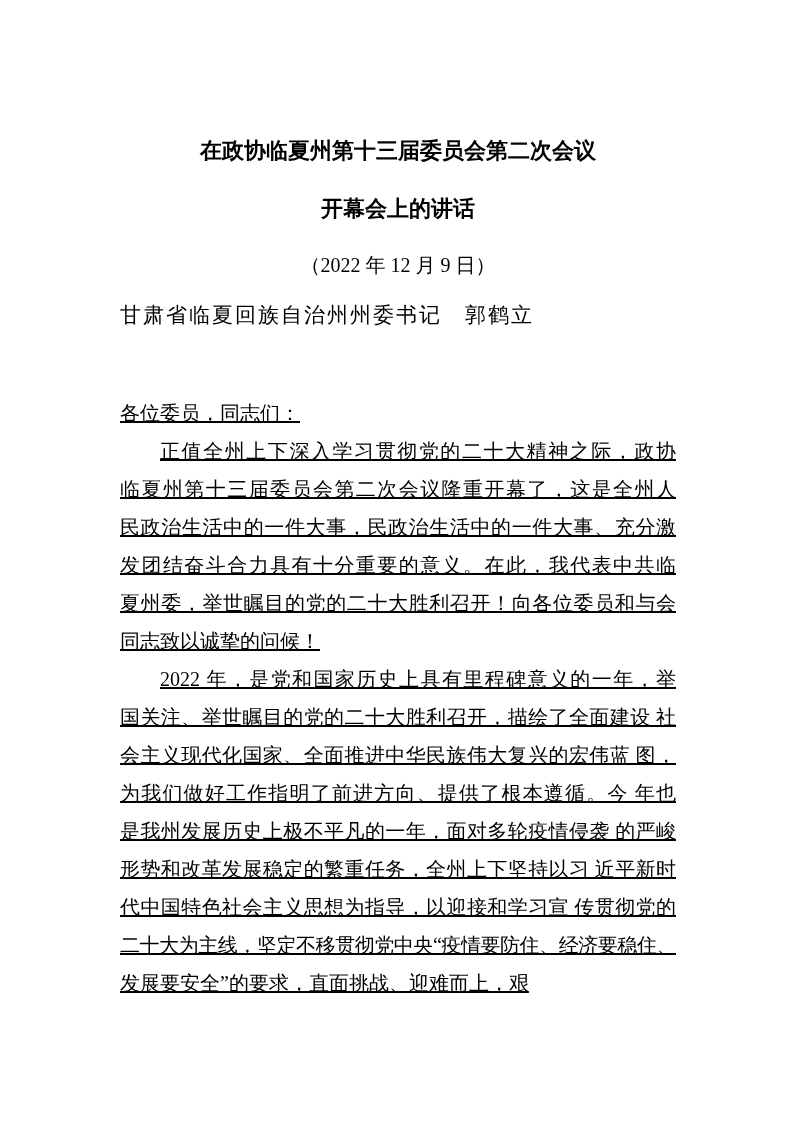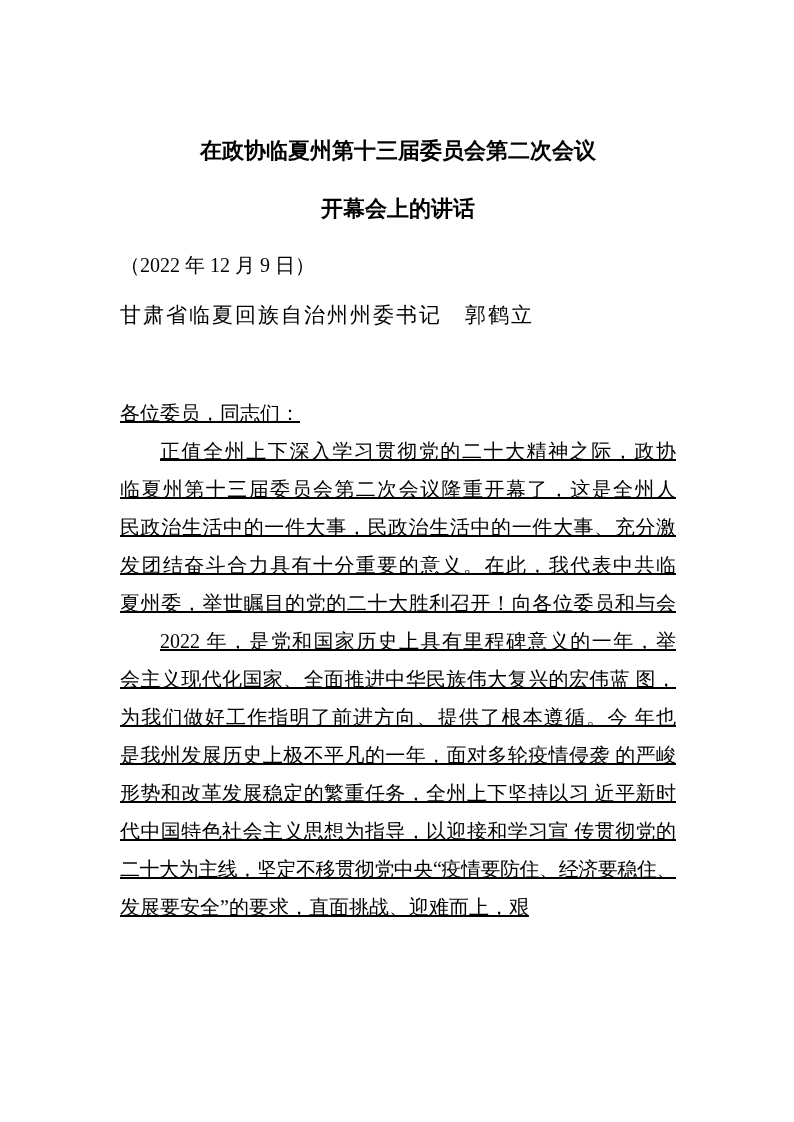--- a/index.html
+++ b/index.html
@@ -23,20 +23,21 @@
     margin: 0;
     font-size: 22px;
     font-weight: bold;
     line-height: 58px;
     text-align: center;
   }
   .doc-date {
     margin-top: 12px;
     font-size: 20px;
     line-height: 30px;
+    text-align: center;
   }
   .doc-author {
     margin-top: 19px;
     font-size: 21px;
     line-height: 32px;
     text-align: left;
     letter-spacing: 2px;
   }
   .doc-body {
     margin-top: 63px;
@@ -68,21 +69,23 @@
   </h1>
   <div class="doc-date">（2022 年 12 月 9 日）</div>
   <div class="doc-author">甘肃省临夏回族自治州州委书记　郭鹤立</div>
   <div class="doc-body">
       <div class="line no-fill">各位委员，同志们：</div>
       <div class="line indent">正值全州上下深入学习贯彻党的二十大精神之际，政协</div>
       <div class="line">临夏州第十三届委员会第二次会议隆重开幕了，这是全州人</div>
       <div class="line">民政治生活中的一件大事，民政治生活中的一件大事、充分激</div>
       <div class="line">发团结奋斗合力具有十分重要的意义。在此，我代表中共临</div>
       <div class="line">夏州委，举世瞩目的党的二十大胜利召开！向各位委员和与会</div>
+      <div class="line no-fill">同志致以诚挚的问候！</div>
       <div class="line indent">2022 年，是党和国家历史上具有里程碑意义的一年，举</div>
+      <div class="line">国关注、举世瞩目的党的二十大胜利召开，描绘了全面建设 社</div>
       <div class="line">会主义现代化国家、全面推进中华民族伟大复兴的宏伟蓝 图，</div>
       <div class="line">为我们做好工作指明了前进方向、提供了根本遵循。今 年也</div>
       <div class="line">是我州发展历史上极不平凡的一年，面对多轮疫情侵袭 的严峻</div>
       <div class="line">形势和改革发展稳定的繁重任务，全州上下坚持以习 近平新时</div>
       <div class="line">代中国特色社会主义思想为指导，以迎接和学习宣 传贯彻党的</div>
       <div class="line tight">二十大为主线，坚定不移贯彻党中央“疫情要防住、经济要稳住、</div>
       <div class="line no-fill">发展要安全”的要求，直面挑战、迎难而上，艰</div>
     </div>
 </div>
 

